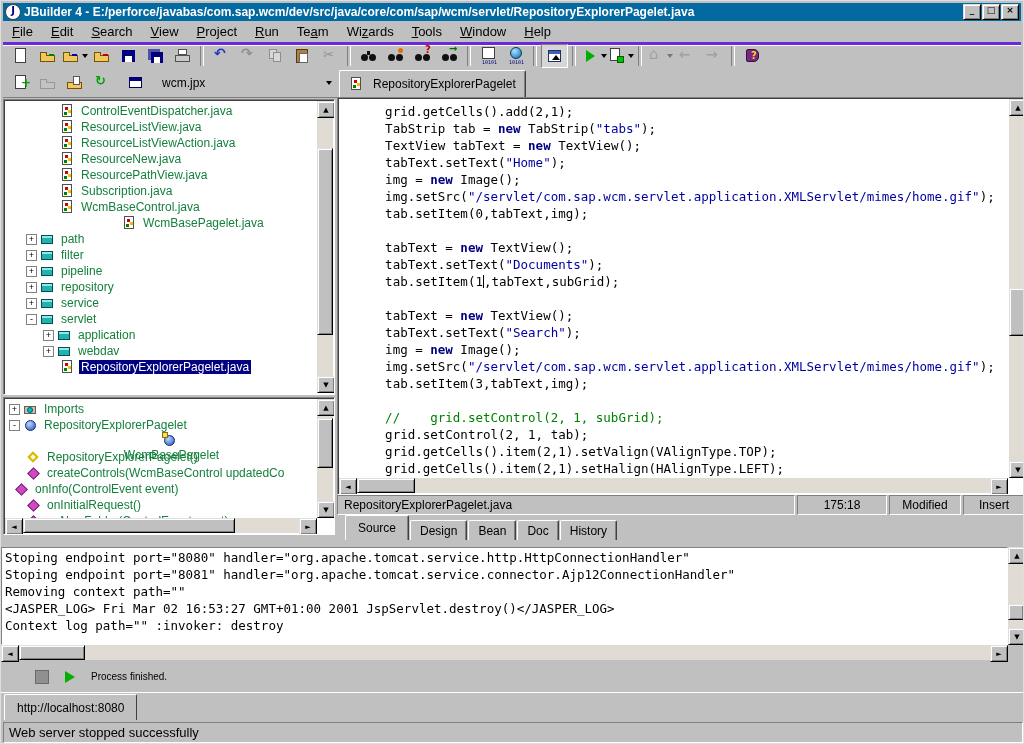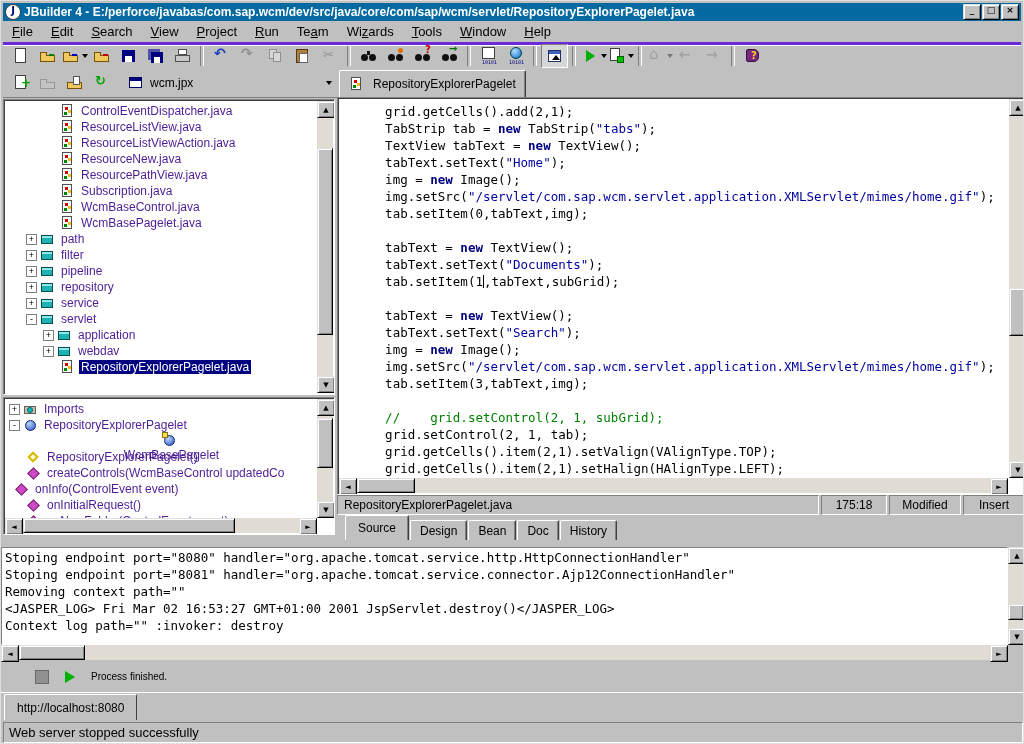--- a/index.html
+++ b/index.html
@@ -68,32 +68,32 @@
   .ic-help::before{left:3px;top:2px;width:13px;height:13px;background:#782880;border-radius:2px 5px 5px 2px;border:1px solid #381040}
   .ic-help::after{content:"?";left:8px;top:3px;font:bold 10px "DejaVu Sans",sans-serif;color:#ffd020}
   .ic-add-files::before{left:4px;top:1px;width:11px;height:14px;background:#fff;border:1px solid #404040}
   .ic-add-files::after{content:"+";left:10px;top:2px;font:bold 12px "DejaVu Sans",sans-serif;color:#00a000}
   .ic-close-project::before{left:2px;top:8px;width:15px;height:7px;background:#f0c860;border:1px solid #7a5200}
   .ic-close-project::after{left:8px;top:2px;width:7px;height:9px;background:#fff;border:1px solid #555}
   .ic-refresh::before{content:"↻";left:3px;top:-1px;font:bold 13px "DejaVu Sans",sans-serif;color:#00a000}
   .ic-project-combo::before{left:2px;top:3px;width:13px;height:11px;background:#fff;border:1px solid #000060}
   .ic-project-combo::after{left:3px;top:4px;width:11px;height:3px;background:#000080}
   
-  .pcombo{display:flex;align-items:center;gap:4px;margin-left:8px;width:205px;height:22px;padding:0 4px}
+  .pcombo{display:flex;align-items:center;gap:16px;margin-left:8px;width:205px;height:22px;padding:0 4px}
   .pcombo .val{font-size:12px;flex:1}
   .etab{position:absolute;left:338px;top:69px;height:26px;display:flex;align-items:center;gap:5px;padding:0 9px;background:#c0c0c0;
     border:1px solid #404040;border-bottom:none;border-top-color:#fff;border-left-color:#fff;border-radius:2px 2px 0 0;font-size:12px;box-shadow:inset -1px 0 0 #808080}
   
   .treepanel{position:absolute;overflow:hidden}
   .treebody{position:absolute;left:1px;top:1px;right:17px;bottom:1px;overflow:hidden;background:#fff;padding-top:2px}
   .trow{display:flex;align-items:center;height:16px;white-space:nowrap}
   .expander{width:11px;height:11px;line-height:9px;font-size:9px;background:#fff;border:1px solid #808080;text-align:center;margin-right:3px;flex:none;box-sizing:border-box}
   .ticon{flex:none;position:relative;width:15px;height:15px;margin-right:4px}
   .ticon::before,.ticon::after{content:"";position:absolute;box-sizing:border-box}
-  .tlabel{font-size:12px;padding:0 2px;color:#4c1d95}
+  .tlabel{font-size:12px;padding:0 2px;color:#15803d}
   .trow.selected .tlabel{background:#000080;color:#fff}
   .ticon-java-file::before{left:2px;top:0;width:10px;height:13px;background:#fff;border:1px solid #505050}
   .ticon-java-file::after{left:5px;top:3px;width:3px;height:3px;background:#d00000;box-shadow:3px 3px 0 #f0c000,-1px 5px 0 #008000}
   .ticon-package::before{left:1px;top:3px;width:12px;height:9px;background:#20b2b2;border:1px solid #005050}
   .ticon-package::after{left:2px;top:4px;width:10px;height:2px;background:#90e8e8}
   .ticon-imports::before{left:1px;top:4px;width:12px;height:8px;background:#c8c0a8;border:1px solid #606060}
   .ticon-imports::after{left:4px;top:5px;width:6px;height:6px;border-radius:50%;background:#00c0c0;border:1px solid #006060}
   .ticon-class::before,.ticon-superclass::before{left:2px;top:2px;width:11px;height:11px;border-radius:50%;background:radial-gradient(circle at 35% 30%,#c0d8ff,#2050c0);border:1px solid #102a70}
   .ticon-superclass::after{left:0;top:-1px;width:6px;height:6px;background:#ffe040;border:1px solid #807020}
   .ticon-constructor::before{left:3px;top:3px;width:8px;height:8px;background:#fffbe0;border:2px solid #d8b800;transform:rotate(45deg)}
@@ -305,21 +305,21 @@
           <span class="tlabel">ResourcePathView.java</span>
         </div>
         <div class="trow" style="padding-left: 55px;">
           <span class="ticon ticon-java-file"></span>
           <span class="tlabel">Subscription.java</span>
         </div>
         <div class="trow" style="padding-left: 55px;">
           <span class="ticon ticon-java-file"></span>
           <span class="tlabel">WcmBaseControl.java</span>
         </div>
-        <div class="trow" style="padding-left: 55px;">
+        <div class="trow" style="padding-left: 81px; margin-left: 36px;">
           <span class="ticon ticon-java-file"></span>
           <span class="tlabel">WcmBasePagelet.java</span>
         </div>
         <div class="trow" style="padding-left: 21px;">
           <span class="expander">+</span>
           <span class="ticon ticon-package"></span>
           <span class="tlabel">path</span>
         </div>
         <div class="trow" style="padding-left: 21px;">
           <span class="expander">+</span>
@@ -461,21 +461,21 @@
       <div class="sbtn raised">◄</div>
       <div class="sbtrack">
           <div class="sbthumb raised" style="left:0;width:56px"></div>
         </div>
       <div class="sbtn raised">►</div>
     </div>
   </div>
 
   <div class="estatus">
     <span class="scell" style="flex:1">RepositoryExplorerPagelet.java</span>
-    <span class="scell" style="width:66px;justify-content:center">175:18</span>
+    <span class="scell" style="width:90px;justify-content:center">175:18</span>
     <span class="scell" style="width:72px;justify-content:center">Modified</span>
     <span class="scell" style="width:62px;justify-content:center">Insert</span>
   </div>
 
   <div class="vtabs" id="view-tabs">
       <div class="vtab active">Source</div>
       <div class="vtab">Design</div>
       <div class="vtab">Bean</div>
       <div class="vtab">Doc</div>
       <div class="vtab">History</div>

